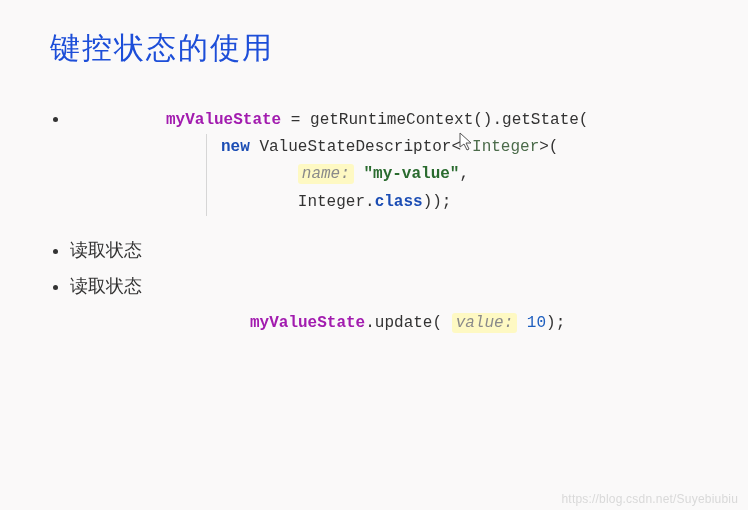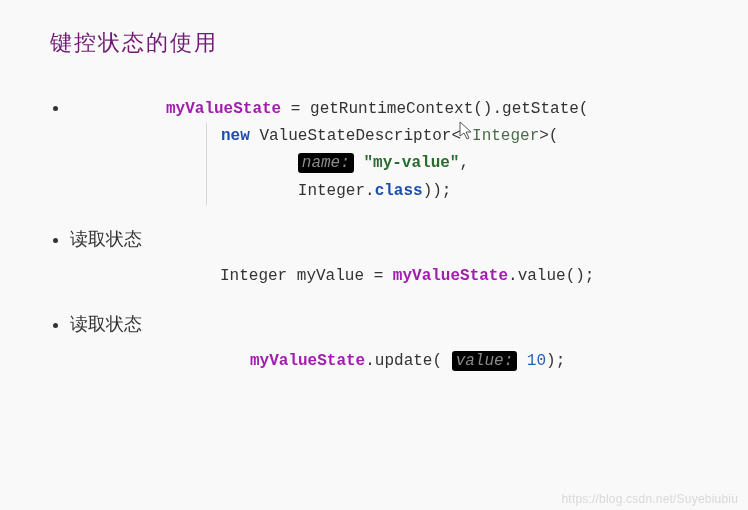--- a/index.html
+++ b/index.html
@@ -11,23 +11,23 @@
     font-family: "Microsoft YaHei", "PingFang SC", Arial, sans-serif;
     color: #333;
     position: relative;
     overflow: hidden;
   }
   .slide {
     padding: 28px 50px 0 50px;
     box-sizing: border-box;
   }
   .slide-title {
-    font-size: 22px;
+    font-size: 30px;
     font-weight: 400;
-    color: #701a75;
+    color: #1d4ed8;
     letter-spacing: 2px;
     margin: 0 0 38px 0;
   }
   ul.outer {
     list-style: disc;
     padding-left: 20px;
     margin: 0;
   }
   ul.outer > li {
     font-size: 18px;
@@ -47,21 +47,21 @@
   }
   .c1 { padding-left: 96px; }
   .c2 { padding-left: 150px; }
   .c3 { padding-left: 180px; }
   .kw { color: #1b4db4; font-weight: 600; }
   .var { color: #a21caf; font-weight: 600; }
   .type { color: #4b6b4a; }
   .str { color: #2a6b2f; font-weight: 600; }
   .num { color: #1e5fbf; text-align: right; }
   .hintbox {
-    background: #000000;
+    background: #fef9c3;
     border-radius: 3px;
     padding: 1px 4px;
     color: #8a8a8a;
     font-style: italic;
     font-weight: normal;
   }
   .border-left {
     display: inline-block;
     border-left: 1px solid #d6d6d6;
     padding-left: 14px;
@@ -97,21 +97,20 @@
       <div class="code c1"><span class="var">myValueState</span><span> = getRuntimeContext().getState(</span>
 <span class="border-left"><span class="kw">new</span><span> ValueStateDescriptor&lt;</span><span class="cursor"><svg width="14" height="20" viewBox="0 0 14 20">
                 <path d="M1 1 L1 15 L5 12 L8 18 L10 17 L7 11 L12 11 Z" fill="#fff" stroke="#555" stroke-width="1"></path>
               </svg></span><span class="type">Integer</span><span>&gt;(</span>
         <span class="hintbox">name:</span> <span class="str">"my-value"</span><span>,</span>
         <span>Integer.</span><span class="kw">class</span><span>));</span></span></div>
     </li>
 
     <li>
       <span class="bullet-text">读取状态</span>
-      <div class="code c2"><span>Integer myValue = </span><span class="var">myValueState</span><span>.value();</span></div>
     </li>
 
     <li>
       <span class="bullet-text">读取状态</span>
       <div class="code c3"><span class="var">myValueState</span><span>.update(</span> <span class="hintbox">value:</span> <span class="num">10</span><span>);</span></div>
     </li>
 
   </ul>
 </div>
 

